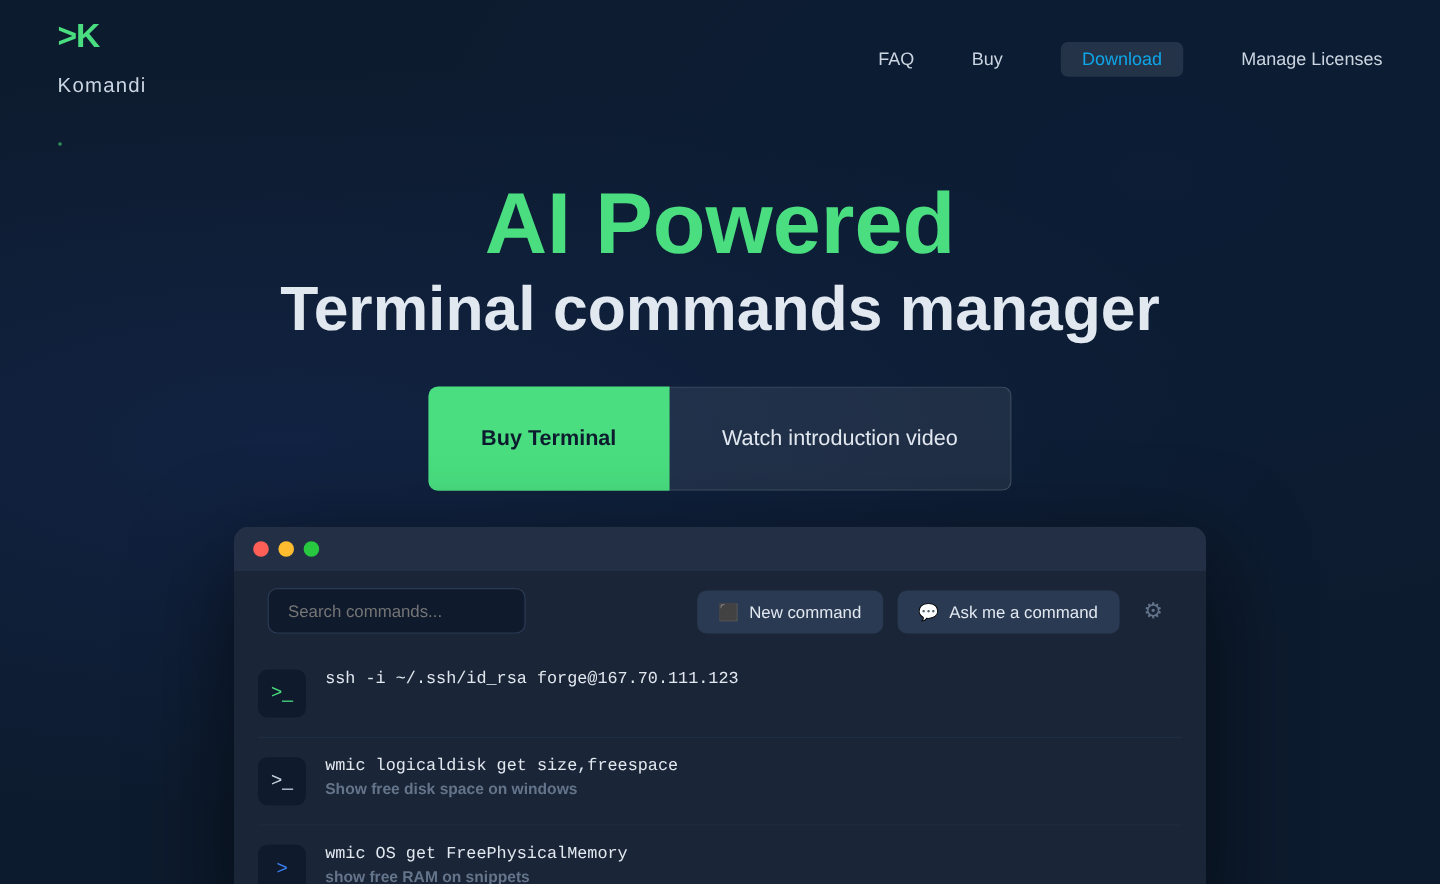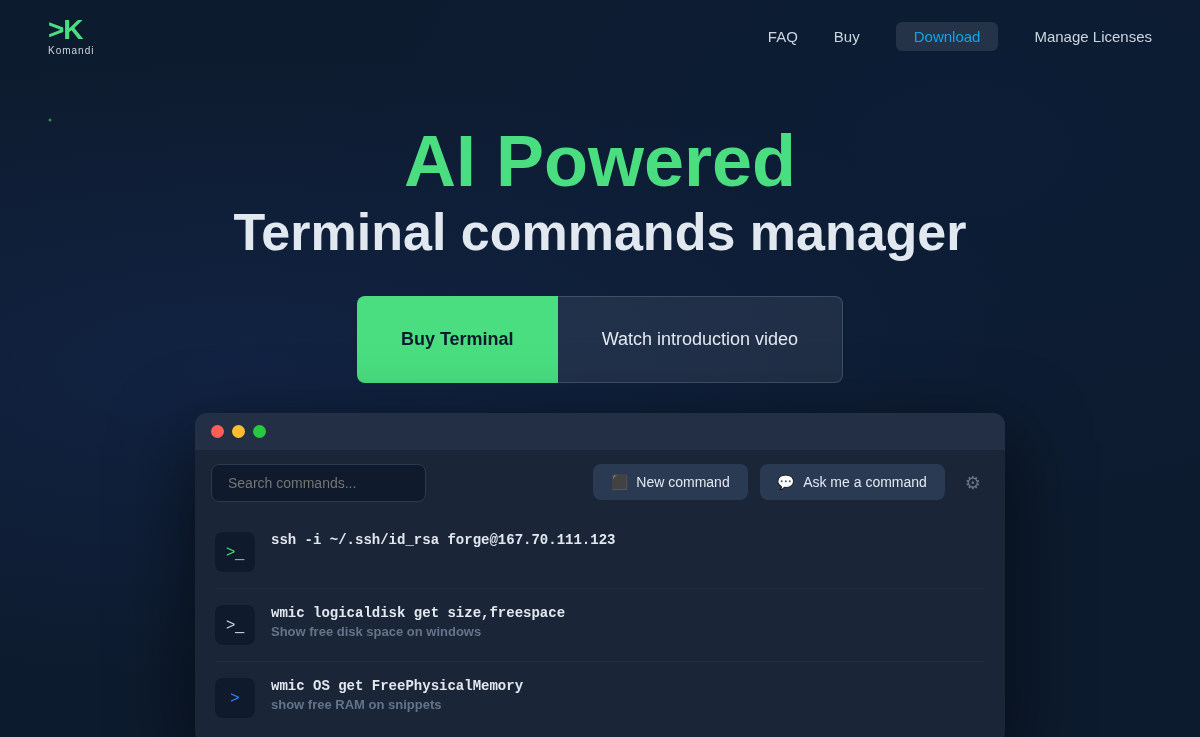--- a/index.html
+++ b/index.html
@@ -48,29 +48,29 @@
 
     .logo-icon {
       font-size: 28px;
       font-weight: 700;
       color: #4ade80;
       line-height: 1;
       letter-spacing: -1px;
     }
 
     .logo-text {
-      font-size: 10px;
+      font-size: 17px;
       color: #cbd5e1;
       letter-spacing: 1px;
-      margin-top: 1px;
+      margin-top: 18px;
     }
 
     .nav-links {
       display: flex;
-      gap: 36px;
+      gap: 48px;
       align-items: center;
     }
 
     .nav-link {
       color: #cbd5e1;
       text-decoration: none;
       font-size: 15px;
       cursor: pointer;
     }
 
@@ -162,23 +162,23 @@
     .dot {
       width: 13px;
       height: 13px;
       border-radius: 50%;
     }
     .dot-red { background: #ff5f57; }
     .dot-yellow { background: #febc2e; }
     .dot-green { background: #28c840; }
 
     .window-toolbar {
-      padding: 14px 16px;
-      display: flex;
-      align-items: flex-start;
+      padding: 14px 28px;
+      display: flex;
+      align-items: flex-end;
       gap: 12px;
       background: #1a2537;
     }
 
     .search-box {
       flex: 1;
       max-width: 280px;
       background: #0f1b2d;
       border: 1px solid #2a3a52;
       border-radius: 8px;
@@ -255,21 +255,21 @@
 
     .cmd-icon.ssh { color: #4ade80; }
     .cmd-icon.wmic1 { color: #cbd5e1; }
     .cmd-icon.wmic2 { color: #3b82f6; }
 
     .cmd-text { flex: 1; }
 
     .cmd-name {
       font-size: 14px;
       color: #e2e8f0;
-      font-weight: 700;
+      font-weight: 400;
       font-family: 'Courier New', monospace;
     }
 
     .cmd-desc {
       font-size: 13px;
       color: #4ade80;
       margin-top: 3px;
     }
 
     .cmd-desc.blue { color: #64748b; font-weight: bold; }

